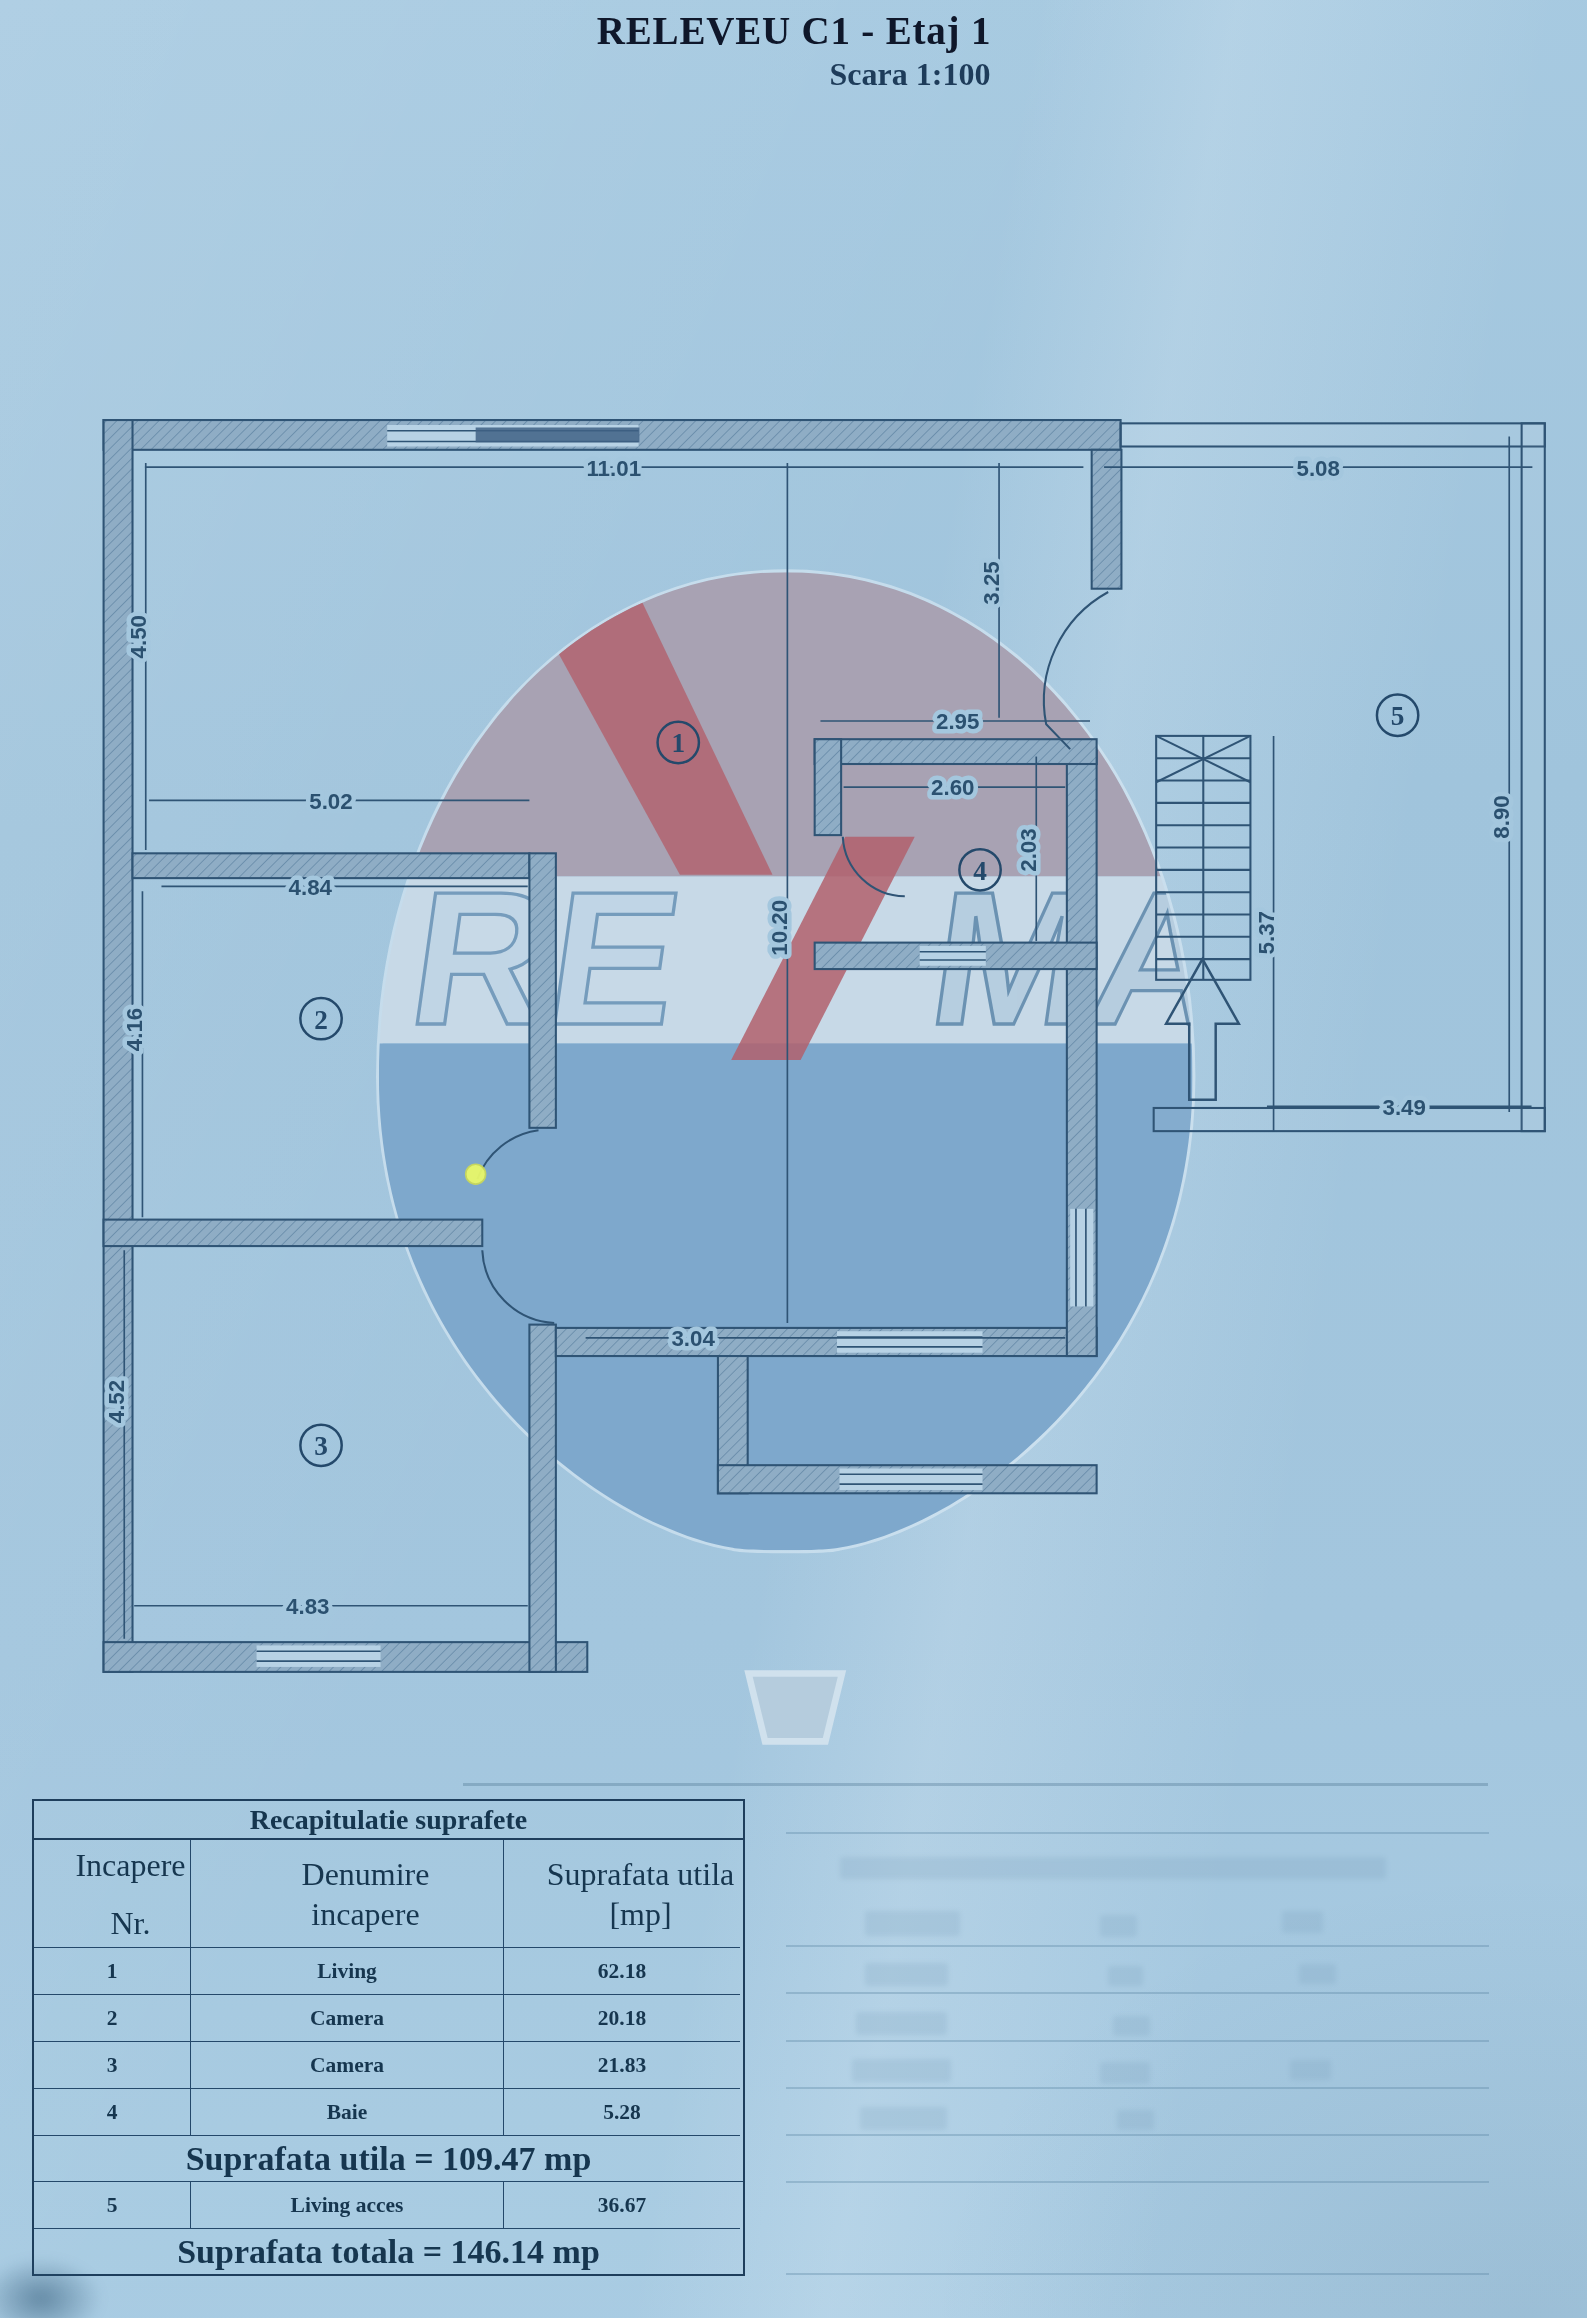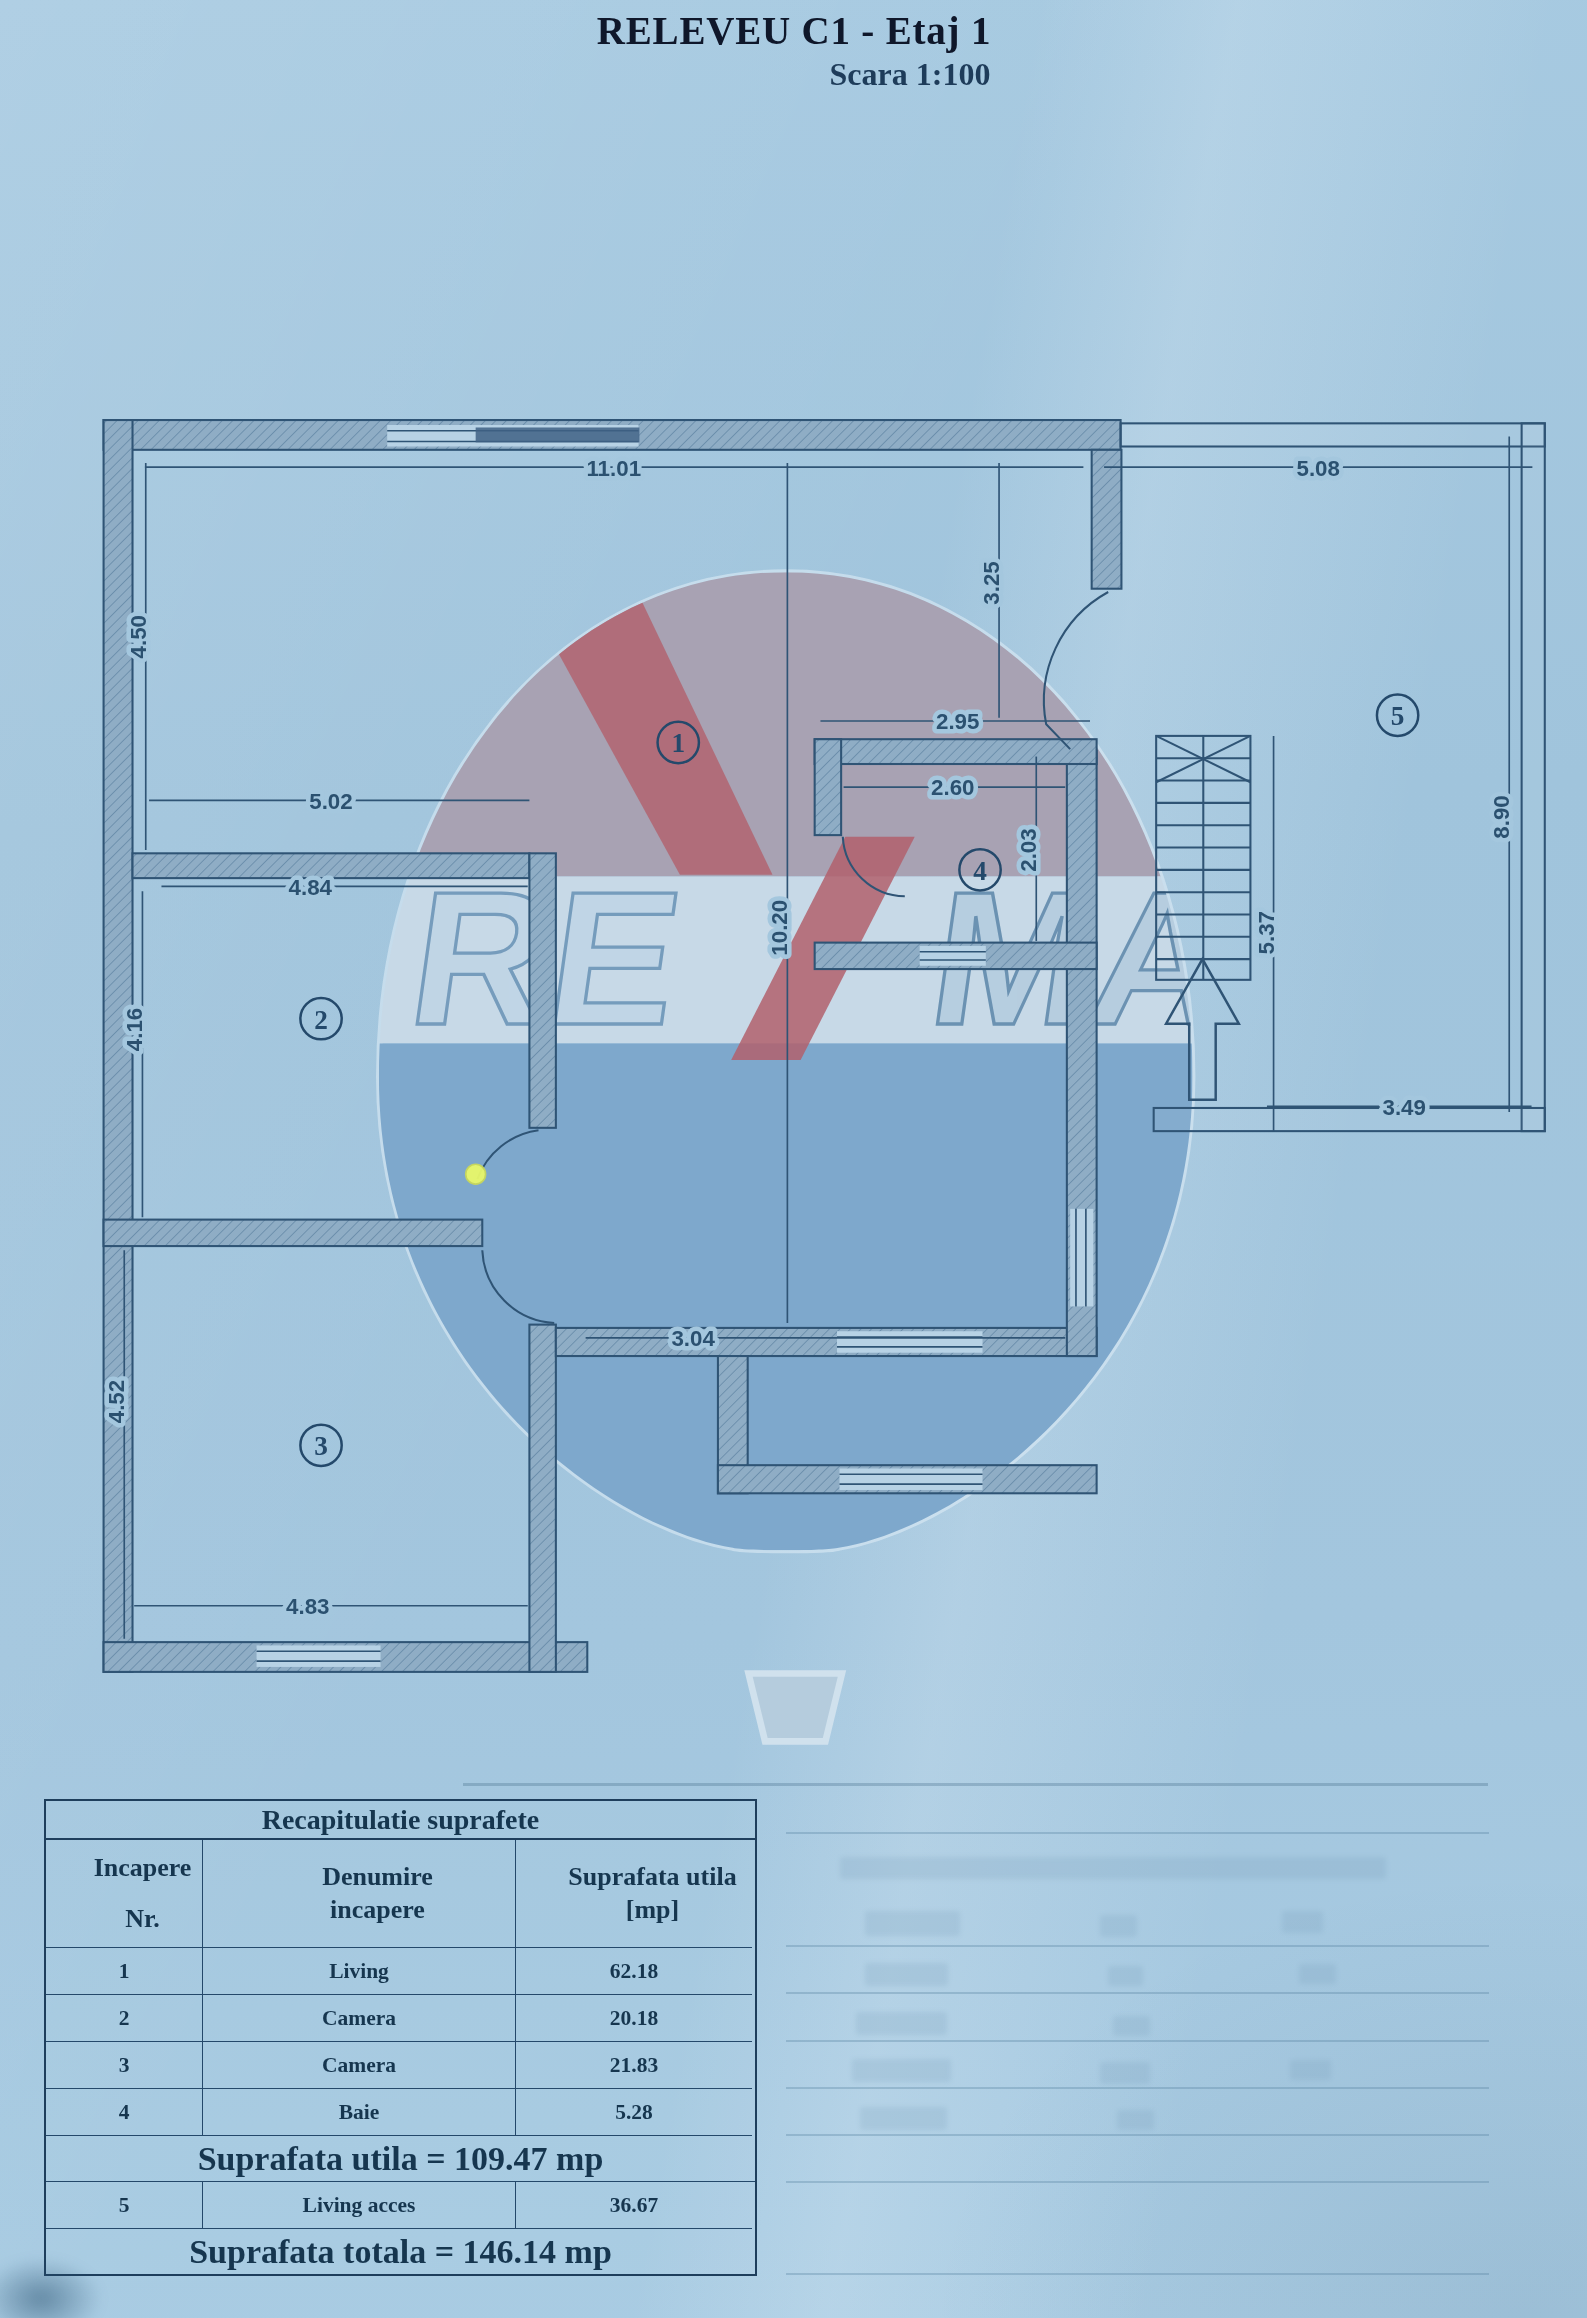--- a/index.html
+++ b/index.html
@@ -21,29 +21,29 @@
   .page-subtitle{position:absolute;top:56px;left:116px;width:100%;text-align:center;
     font-size:32px;font-weight:bold;color:#1e3c5a;}
 
   svg text{font-family:"Liberation Sans",sans-serif;}
   .dim{font-size:27px;font-weight:bold;fill:#2b5170;text-anchor:middle;
     paint-order:stroke;stroke:#a4c7de;stroke-width:11px;stroke-linejoin:round;}
   .roomnum{font-size:33px;font-weight:bold;fill:#24496b;text-anchor:middle;
     font-family:"Liberation Serif",serif;}
 
   
-  .surface-table{position:absolute;left:44px;top:1799px;width:709px;
+  .surface-table{position:absolute;left:32px;top:1799px;width:709px;
     border:2.5px solid #1e3e5c;color:#16364f;background:rgba(255,255,255,0.02);}
   .t-title{height:37px;border-bottom:2.5px solid #1e3e5c;display:flex;align-items:center;justify-content:center;
     font-size:28px;font-weight:bold;}
   .t-grid{display:grid;grid-template-columns:157px 313px 236px;}
   .t-cell{border-right:1.7px solid #24486a;border-bottom:1.7px solid #24486a;
     display:flex;flex-direction:column;align-items:center;justify-content:center;text-align:center;}
   .t-cell:nth-child(3n){border-right:none;}
-  .t-head{height:107px;font-size:26px;font-weight:bold;line-height:1.25;padding-left:37px;}
+  .t-head{height:107px;font-size:32px;font-weight:normal;line-height:1.25;padding-left:37px;}
   .t-head .gap{height:18px;}
   .t-row{height:46px;font-size:21.5px;font-weight:600;}
   .t-merge{border-bottom:1.7px solid #24486a;height:45px;display:flex;align-items:center;justify-content:center;
     font-size:34px;font-weight:bold;}
   .t-merge.last{border-bottom:none;text-align:center;}
 
   
   .ghost{position:absolute;left:786px;top:1832px;width:703px;height:463px;opacity:.32;pointer-events:none;}
   .ghost .hl{position:absolute;left:0;width:100%;height:1.7px;background:#54809f;}
   .ghost .bar{position:absolute;background:#6d93b0;filter:blur(2.5px);opacity:.55;border-radius:2.5px;}

